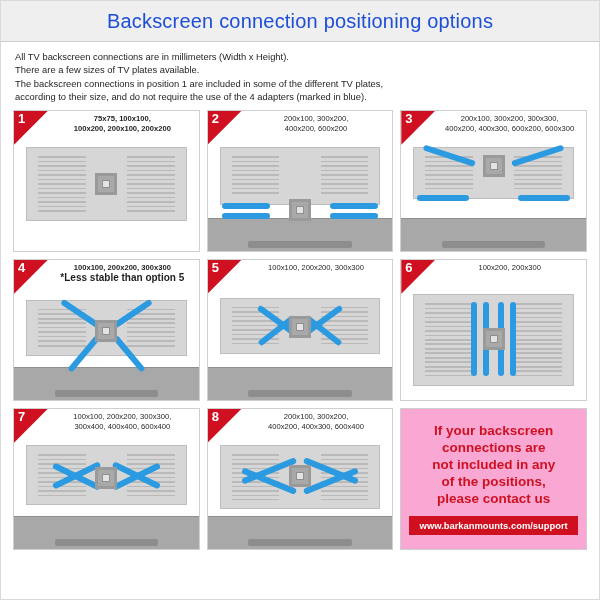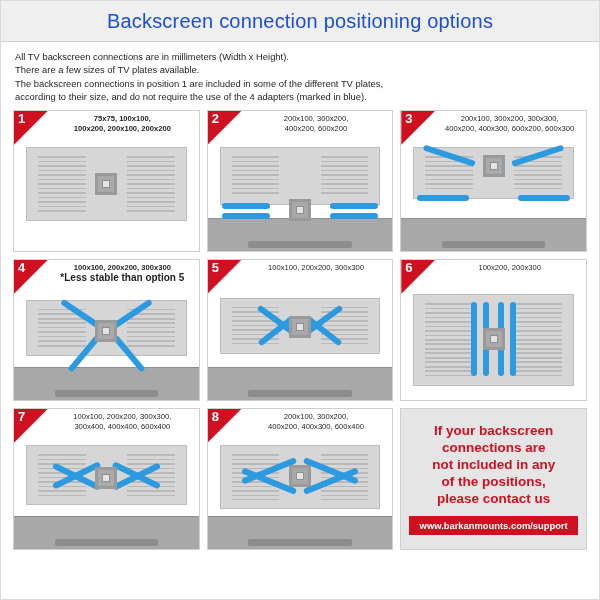--- a/index.html
+++ b/index.html
@@ -136,21 +136,21 @@
   }
   .arm.round{border-radius:6px;}
   
   .contact{
     border:1px solid #cfcfcf;
     height:142px;
     box-sizing:border-box;
     display:flex;flex-direction:column;
     align-items:center;justify-content:center;
     padding:6px 8px;
-    background:#e5e5e5;
+    background:#f9a8d4;
   }
   .contact-text{
     color:#cf1020;
     font-size:13.5px;
     font-weight:bold;
     line-height:17px;
     text-align:center;
     margin-bottom:9px;
   }
   .contact-url{

